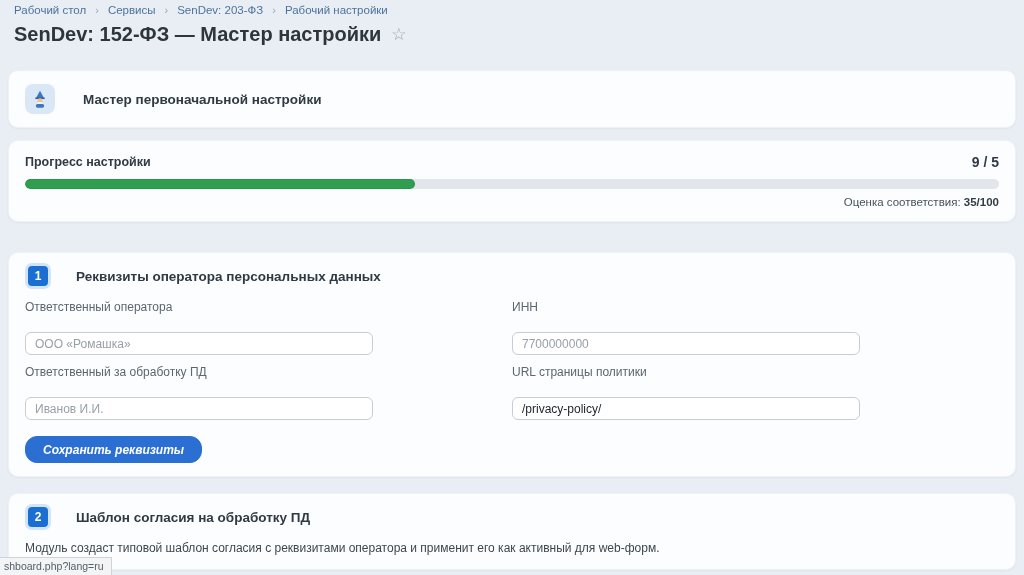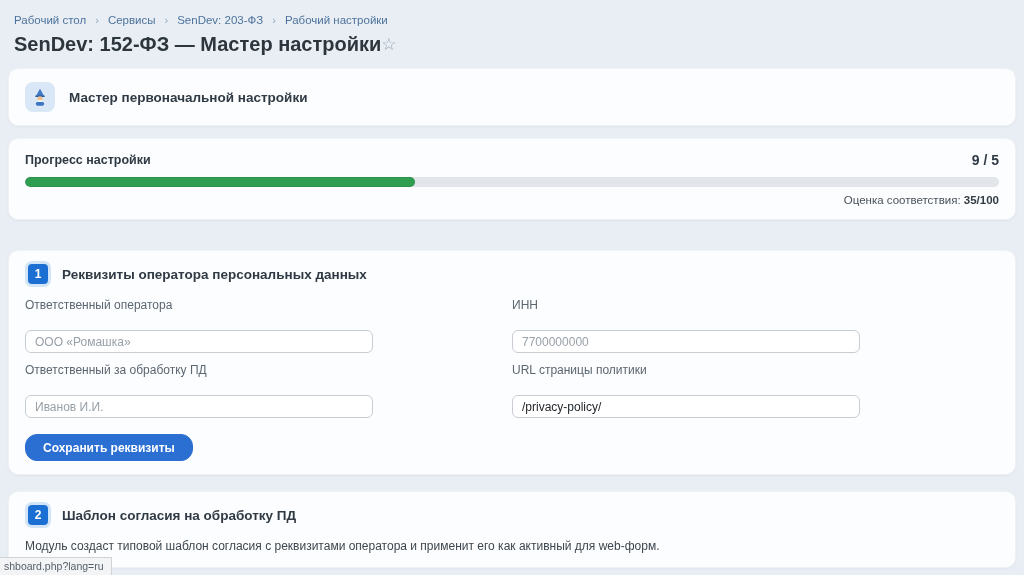--- a/index.html
+++ b/index.html
@@ -5,44 +5,44 @@
   * { box-sizing: border-box; margin: 0; padding: 0; }
   html,body { width:1024px; height:575px; overflow:hidden; }
   body {
     background:#e9eef4;
     font-family:"Liberation Sans", sans-serif;
     color:#333b43;
     position:relative;
   }
   
   .breadcrumb {
-    padding:14px 14px 0 14px;
+    padding:4px 14px 0 14px;
     font-size:11.5px;
     display:flex; align-items:center; gap:9px;
   }
   .breadcrumb a { color:#4d739c; text-decoration:none; cursor:pointer; }
   .breadcrumb .sep { color:#93a7bd; font-size:11px; }
   h1.page-title {
-    margin:7px 14px 12px 14px;
+    margin:7px 14px 24px 14px;
     font-size:20px; font-weight:bold; color:#2e363d;
-    display:flex; align-items:center; 
+    display:flex; align-items:center; gap:10px;
   }
   .star { color:#9aa6b1; font-size:17px; font-weight:normal; cursor:pointer; }
   
   .card {
     margin:0 8px 12px 8px;
     background:#fcfdfe;
     border:1px solid #eef2f6;
     border-radius:10px;
     box-shadow:0 1px 2px rgba(40,60,80,0.05);
     padding:13px 16px;
   }
   .card.progress-card { margin-bottom:30px; }
   .card.step-card { margin-bottom:16px; }
-  .card-head { display:flex; align-items:center; gap:14px; }
+  .card-head { display:flex; align-items:center; gap:28px; }
   .intro-icon {
     width:30px; height:30px; border-radius:8px;
     background:#d9e7f6; display:flex; align-items:center; justify-content:center;
     flex:0 0 auto;
   }
   .card-title { font-size:13.5px; font-weight:bold; color:#2f3a44; }
   .card-desc { margin-top:13px; font-size:12px; color:#3d464e; line-height:1.35; }
   
   .progress-head { display:flex; align-items:center; justify-content:space-between; }
   .progress-title { font-size:12.5px; font-weight:bold; color:#2f3a44; }
@@ -78,21 +78,21 @@
     background:#fff; outline:none;
     font-family:"Liberation Sans", sans-serif;
     margin-top:13px;
   }
   .field input::placeholder { color:#98a0a8; }
   .btn-row { margin-top:16px; display:flex; gap:9px; }
   .btn {
     border-radius:12px; font-size:12px; font-weight:bold;
     padding:0 17px; height:27px; cursor:pointer;
     font-family:"Liberation Sans", sans-serif;
-    display:inline-flex; align-items:center;
+    display:inline-flex; align-items:center;font-style:italic;
   }
   .btn-primary { background:#2b6fd3; border:1px solid #2b6fd3; color:#fff; }
   
   .status-bar {
     position:absolute; left:-4px; bottom:0;
     background:#f3f4f5; border:1px solid #cfd4d9; border-bottom:none;
     padding:2px 7px 3px 7px; font-size:10.5px; color:#55606a;
     white-space:nowrap;
   }
 </style>

